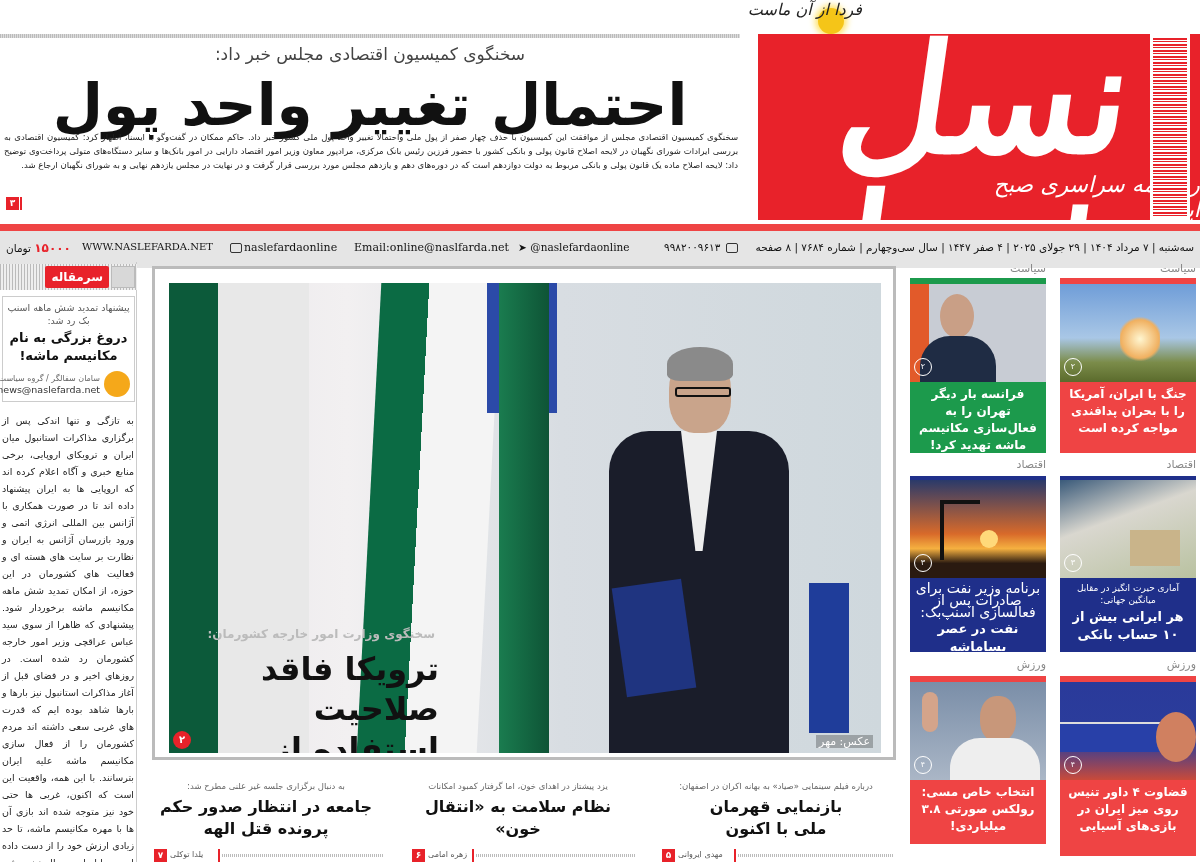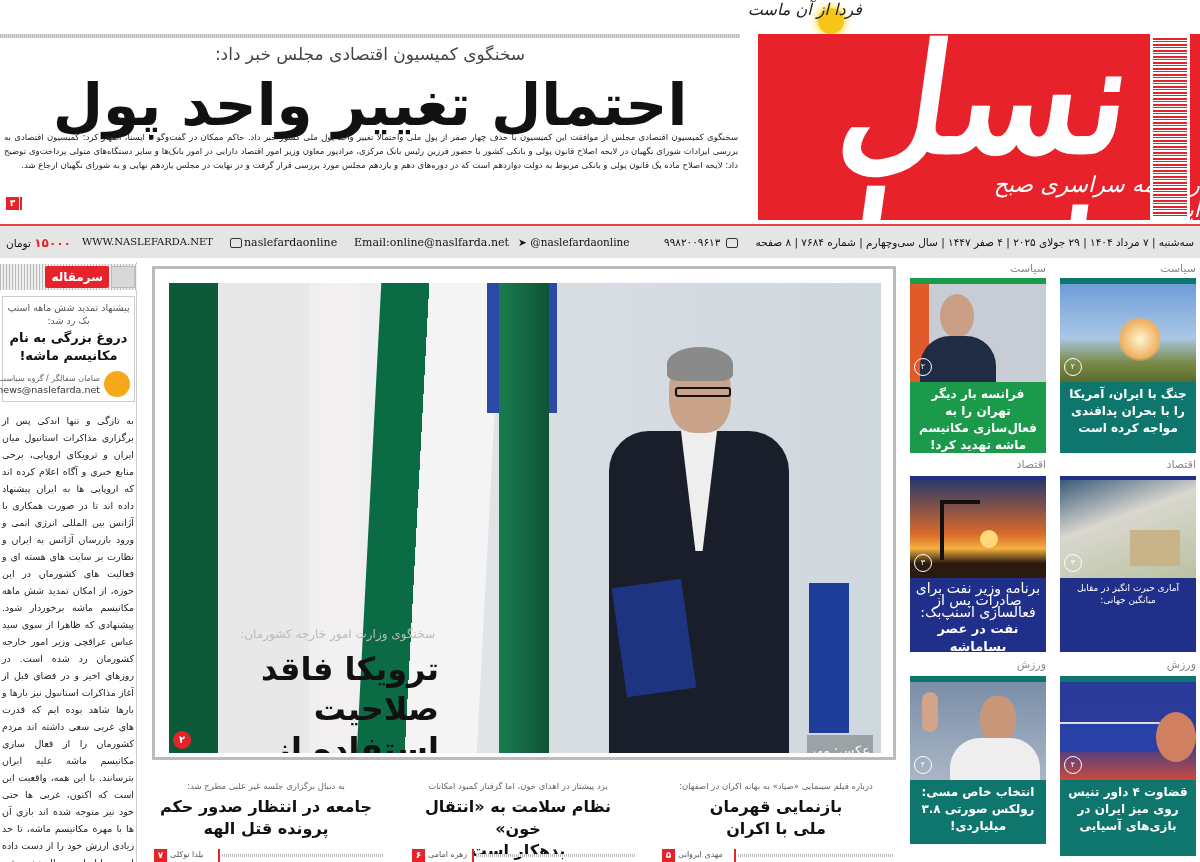--- a/index.html
+++ b/index.html
@@ -18,21 +18,21 @@
 
 
 #top-rule{left:0;top:34px;width:740px;height:4px;background:repeating-linear-gradient(90deg,#bbb 0 1px,#ddd 1px 2px)}
 #kicker{left:0;top:44px;width:740px;text-align:center;font-size:17px;color:#444;direction:rtl}
 #headline{left:0;top:76px;width:740px;text-align:center;font-family:"DejaVu Sans",sans-serif;font-weight:bold;font-size:58px;color:#111;direction:rtl;letter-spacing:-1px;line-height:1}
 #lead{left:4px;top:130px;width:734px;font-size:8.5px;line-height:14px;color:#222;direction:rtl;text-align:justify}
 #lead-page{left:6px;top:197px;width:13px;height:13px;background:#e8222a;color:#fff;font-size:9px;text-align:center;line-height:13px;font-weight:bold}
 #lead-bar{left:20px;top:197px;width:2px;height:13px;background:#e8222a}
 
 
-#infobar{left:0;top:224px;width:1200px;height:34px;background:#e5e5e5;border-top:2px solid #ef4444;display:flex;align-items:center;font-size:10.5px;color:#111}
+#infobar{left:0;top:224px;width:1200px;height:44px;background:#e5e5e5;border-top:7px solid #ef4444;display:flex;align-items:center;font-size:10.5px;color:#111}
 .ib{position:absolute;top:10px;white-space:nowrap}
 #ib-price{left:6px;direction:rtl}
 #ib-price .num{color:#e8222a;font-weight:bold;font-size:12px}
 #ib-web{left:82px;font-family:"DejaVu Serif",serif;font-size:10px}
 #ib-insta{left:228px;font-family:"DejaVu Serif",serif;font-size:11px}
 #ib-email{left:354px;font-family:"DejaVu Serif",serif;font-size:11px}
 #ib-tg{left:518px;font-family:"DejaVu Serif",serif;font-size:10.5px}
 #ib-fax{left:664px;direction:rtl}
 #ib-date{right:6px;direction:rtl}
 .ico-box{display:inline-block;width:12px;height:10px;border:1.5px solid #333;border-radius:2px;vertical-align:middle;margin:0 2px}
@@ -60,43 +60,43 @@
 #flag3{left:330px;width:50px;background:linear-gradient(90deg,#1a7c4f,#0e5436)}
 #blue-panel{position:absolute;left:318px;top:0;width:70px;height:130px;background:#2b4aa8}
 #window{position:absolute;left:640px;top:300px;width:40px;height:150px;background:#1f3d9a}
 #person{position:absolute;left:440px;top:60px;width:180px;height:420px}
 #person .head{position:absolute;left:60px;top:10px;width:62px;height:80px;border-radius:45% 45% 40% 40%;background:#c9a48b}
 #person .hair{position:absolute;left:58px;top:4px;width:66px;height:34px;border-radius:50% 50% 20% 20%;background:#8a8a8a}
 #person .glasses{position:absolute;left:66px;top:44px;width:56px;height:10px;border:2px solid #111;border-radius:3px}
 #person .body{position:absolute;left:0;top:88px;width:180px;height:340px;background:#1a1d2a;border-radius:40px 40px 0 0}
 #person .shirt{position:absolute;left:72px;top:88px;width:36px;height:120px;background:#eee;clip-path:polygon(0 0,100% 0,60% 100%,40% 100%)}
 #person .folder{position:absolute;left:10px;top:240px;width:70px;height:110px;background:#1f3480;transform:rotate(-8deg)}
-#main-kicker{position:absolute;left:16px;top:344px;width:250px;text-align:right;direction:rtl;font-size:12px;color:#bbb;font-weight:normal}
+#main-kicker{position:absolute;left:16px;top:344px;width:250px;text-align:right;direction:rtl;font-size:12px;color:#bbb;font-weight:bold}
 #main-title{position:absolute;left:10px;top:366px;width:260px;text-align:right;direction:rtl;font-size:32px;font-weight:bold;line-height:40px;color:#111}
 #main-page{position:absolute;left:4px;top:448px;width:18px;height:18px;border-radius:50%;background:#e8222a;color:#fff;font-size:10px;text-align:center;line-height:18px;font-weight:bold}
-#main-credit{position:absolute;right:8px;top:452px;font-size:13px;color:#fff;direction:rtl;background:rgba(0,0,0,.25);padding:8px 3px}
+#main-credit{position:absolute;right:8px;top:452px;font-size:11px;color:#fff;direction:rtl;background:rgba(0,0,0,.25);padding:0 3px}
 
 
 .teaser{position:absolute;top:780px;width:236px;height:88px;direction:rtl;text-align:center}
 .teaser .k{font-size:8.5px;color:#666;line-height:12px}
 .teaser .t{font-size:16px;font-weight:bold;line-height:22px;margin-top:4px;color:#111}
 .teaser .foot{position:absolute;bottom:6px;right:0;left:0;height:13px}
 .teaser .foot .rule{position:absolute;top:5px;height:3px;background:repeating-linear-gradient(90deg,#bbb 0 1px,#fff 1px 2px)}
 .teaser .foot .name{position:absolute;font-size:8px;color:#555;top:1px;white-space:nowrap}
 .teaser .foot .pg{position:absolute;top:0;width:13px;height:13px;background:#e8222a;color:#fff;font-size:9px;line-height:13px;text-align:center;font-weight:bold}
 .teaser .foot .bar{position:absolute;top:0;width:2px;height:13px;background:#e8222a}
 
 
 .sec-label{position:absolute;font-size:11px;color:#888;direction:rtl;text-align:right}
 .card{position:absolute;width:136px;overflow:hidden}
 .card .topbar{height:6px}
 .card .img{position:relative;height:98px;overflow:hidden}
 .card .cap{padding:4px 4px;color:#fff;font-weight:bold;direction:rtl;text-align:center}
 .card .pgc{position:absolute;left:4px;bottom:6px;width:18px;height:18px;border:1.5px solid #fff;border-radius:50%;color:#fff;font-size:8px;text-align:center;line-height:15px}
-.red{background:#0f766e}
+.red{background:#ef4444}
 .green{background:#1c9a4c}
 .navy{background:#1f2f8a}
 </style>
 </head>
 <body>
 
 <div class="abs" id="sun"></div>
 <div class="abs" id="slogan">فردا از آن ماست</div>
 <div class="abs" id="masthead">
   <div class="logo-text">نسل فردا</div>
@@ -173,34 +173,33 @@
     </div>
     <div id="main-page">۲</div>
     <div id="main-credit">عکس: مهر</div>
   </div>
 </div>
 
 <div class="teaser" style="left:658px">
   <div class="k">درباره فیلم سینمایی «صیاد» به بهانه اکران در اصفهان:</div>
   <div class="t">
     <div>بازنمایی قهرمان</div>
-      <div>ملی با اکران</div>
+      <div>ملی با اکنون</div>
   </div>
   <div class="foot">
     <div class="rule" style="left:80px;right:0"></div>
     <div class="bar" style="left:76px"></div>
     <div class="name" style="left:20px">مهدی ایروانی</div>
     <div class="pg" style="left:4px">۵</div>
   </div>
 </div>
 <div class="teaser" style="left:400px">
   <div class="k">یزد پیشتاز در اهدای خون، اما گرفتار کمبود امکانات</div>
   <div class="t">
     <div>نظام سلامت به «انتقال خون»</div>
-      <div>بدهکار است</div>
   </div>
   <div class="foot">
     <div class="rule" style="left:76px;right:0"></div>
     <div class="bar" style="left:72px"></div>
     <div class="name" style="left:28px">زهره امامی</div>
     <div class="pg" style="left:12px">۶</div>
   </div>
 </div>
 <div class="teaser" style="left:148px">
   <div class="k">به دنبال برگزاری جلسه غیر علنی مطرح شد:</div>
@@ -238,20 +237,21 @@
 
 <div class="sec-label" style="left:1060px;top:458px;width:136px">اقتصاد</div>
 <div class="card" style="left:1060px;top:476px;height:176px">
   <div class="topbar navy" style="height:4px"></div>
   <div class="img" style="background:linear-gradient(160deg,#3a5a7a 0%,#d9d7cf 40%,#b9c2a0 100%)">
     <div style="position:absolute;left:70px;top:50px;width:50px;height:36px;background:#c9b48a"></div>
     <span class="pgc">۳</span>
   </div>
   <div class="cap navy" style="height:74px">
     <div style="font-size:9px;font-weight:normal;line-height:12px">آماری حیرت انگیز در مقابل میانگین جهانی:</div>
+    <div style="font-size:13px;line-height:18px;margin-top:2px">هر ایرانی بیش از ۱۰ حساب بانکی</div>
   </div>
 </div>
 <div class="sec-label" style="left:910px;top:458px;width:136px">اقتصاد</div>
 <div class="card" style="left:910px;top:476px;height:176px">
   <div class="topbar navy" style="height:4px"></div>
   <div class="img" style="background:linear-gradient(180deg,#2a3a6a 0%,#d86a2a 55%,#f5b040 70%,#2a1a10 85%)">
     <div style="position:absolute;left:70px;top:50px;width:18px;height:18px;border-radius:50%;background:#ffd97a"></div>
     <div style="position:absolute;left:30px;top:20px;width:40px;height:60px;border-left:4px solid #111;border-top:4px solid #111"></div>
     <span class="pgc">۳</span>
   </div>

